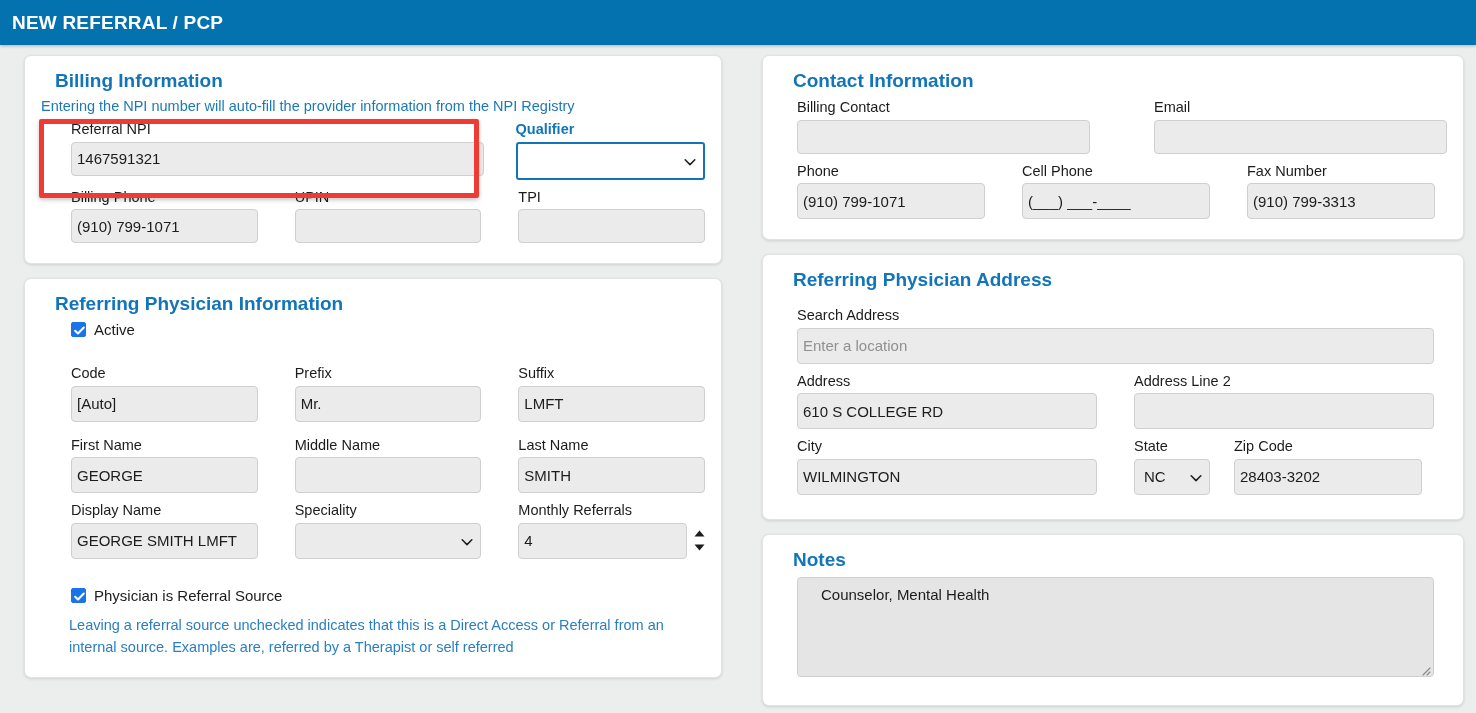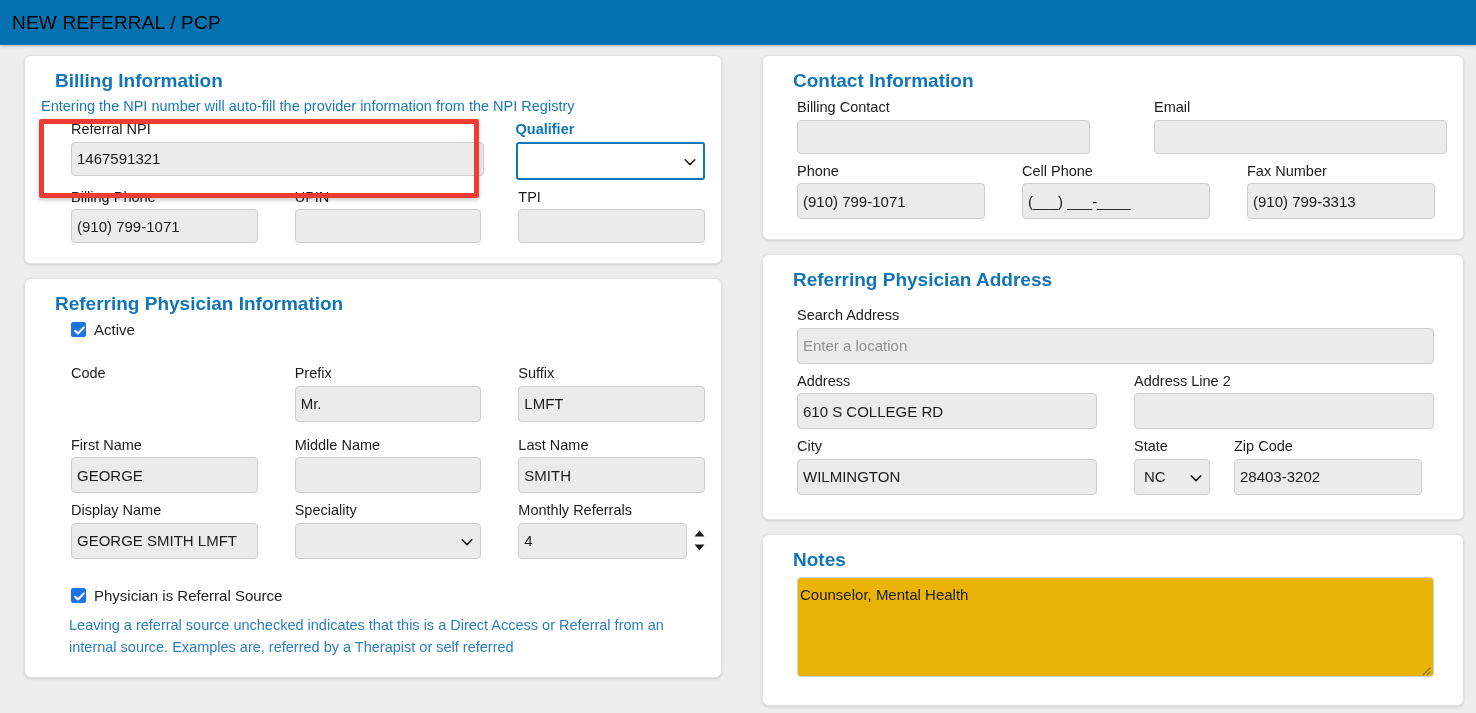--- a/index.html
+++ b/index.html
@@ -16,24 +16,24 @@
     height: 45px;
     background: #0572b0;
     display: flex;
     align-items: center;
     padding-left: 12px;
     box-shadow: 0 1px 3px rgba(0,0,0,0.25);
     position: relative;
     z-index: 5;
   }
   .titlebar-text {
-    color: #000000;
+    color: #ffffff;
     font-size: 19px;
     letter-spacing: 0.2px;
-    font-weight: 400;
+    font-weight: 700;
   }
 
   
   .page {
     display: flex;
     padding: 10px 14px 0 24px;
     gap: 40px;
     align-items: flex-start;
   }
   .col-left  { width: 698px; flex: none; }
@@ -166,27 +166,27 @@
     gap: 7px;
     padding-left: 7px;
   }
   .spin-btns span { display: block; cursor: pointer; line-height: 0; }
 
   
   .ta {
     display: block;
     width: 100%;
     height: 100px;
-    background: #eab308;
+    background: #e5e5e5;
     border: 1px solid #cfcfcf;
     border-radius: 4px;
     font-family: "Liberation Sans", sans-serif;
     font-size: 15px;
     color: #1c1c1c;
-    padding: 8px 2px;
+    padding: 8px 23px;
     resize: none;
     outline: none;
   }
   .ta-wrap { position: relative; margin: 0 0 0 30px; width: 637px; }
   .ta-grip {
     position: absolute;
     right: 3px; bottom: 3px;
     width: 12px; height: 12px;
     pointer-events: none;
     opacity: 0.65;
@@ -261,20 +261,21 @@
           <svg width="13" height="13" viewBox="0 0 12 12">
               <path d="M2 6.2 L4.6 8.8 L10 3.2" stroke="#fff" stroke-width="1.9" fill="none" stroke-linecap="round" stroke-linejoin="round"></path>
             </svg>
         </span>
         <span class="chk-label">Active</span>
       </div>
 
       <div class="row" style="margin-top:26px;">
         <div class="field" style="width:188px;">
           <span class="label">Code</span>
+          <input class="inp tall" type="text" value="[Auto]" style="">
         </div>
         <div class="field" style="width:188px; margin-left:37px;">
           <span class="label">Prefix</span>
           <input class="inp tall" type="text" value="Mr." style="">
         </div>
         <div class="field" style="width:188px; margin-left:37px;">
           <span class="label">Suffix</span>
           <input class="inp tall" type="text" value="LMFT" style="">
         </div>
       </div>

